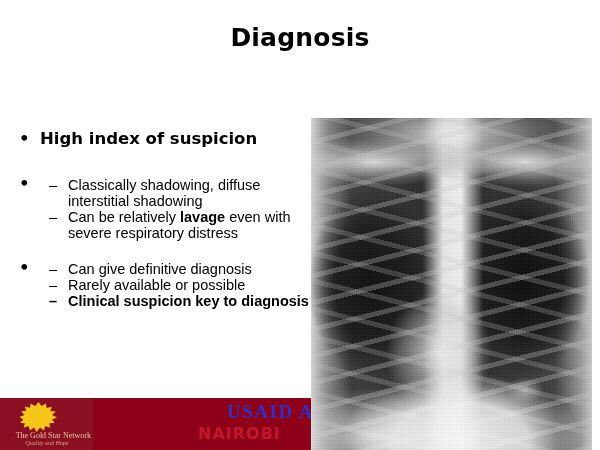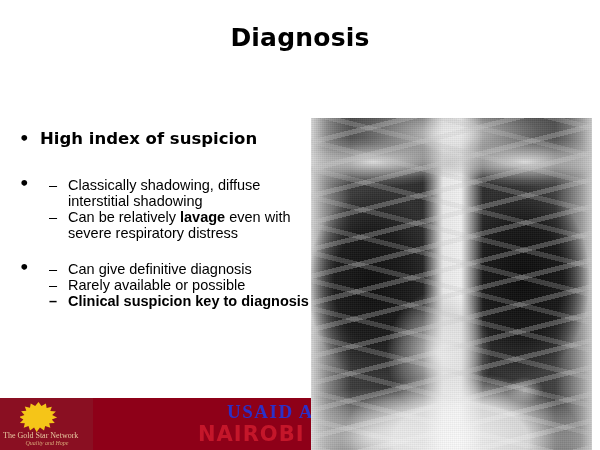--- a/index.html
+++ b/index.html
@@ -171,21 +171,21 @@
       27% 95%, 23% 80%, 10% 86%, 13% 71%, 0% 70%, 9% 58%,
       -2% 50%, 12% 43%, 3% 31%, 17% 29%, 13% 15%, 27% 19%,
       29% 5%, 41% 13%
     );
   }
   .logo-name {
     position: absolute;
     left: 3px;
     top: 33px;
     width: 88px;
-    text-align: left;
+    text-align: right;
     font-family: "Liberation Serif", serif;
     font-size: 8px;
     line-height: 9px;
     color: #e8c9a0;
     white-space: nowrap;
   }
   .logo-tag {
     position: absolute;
     left: 3px;
     top: 42px;
@@ -210,21 +210,21 @@
     color: #2b30c8;
     white-space: nowrap;
     margin-left: 25px;
   }
   .nairobi {
     position: absolute;
     left: 198px;
     top: 24px;
     font-family: "DejaVu Sans", sans-serif;
     font-weight: bold;
-    font-size: 21px;
+    font-size: 16px;
     line-height: 24px;
     letter-spacing: 1px;
     color: #c4162a;
     white-space: nowrap;
   }
 </style>
 </head>
 <body>
 
 <div class="slide">

